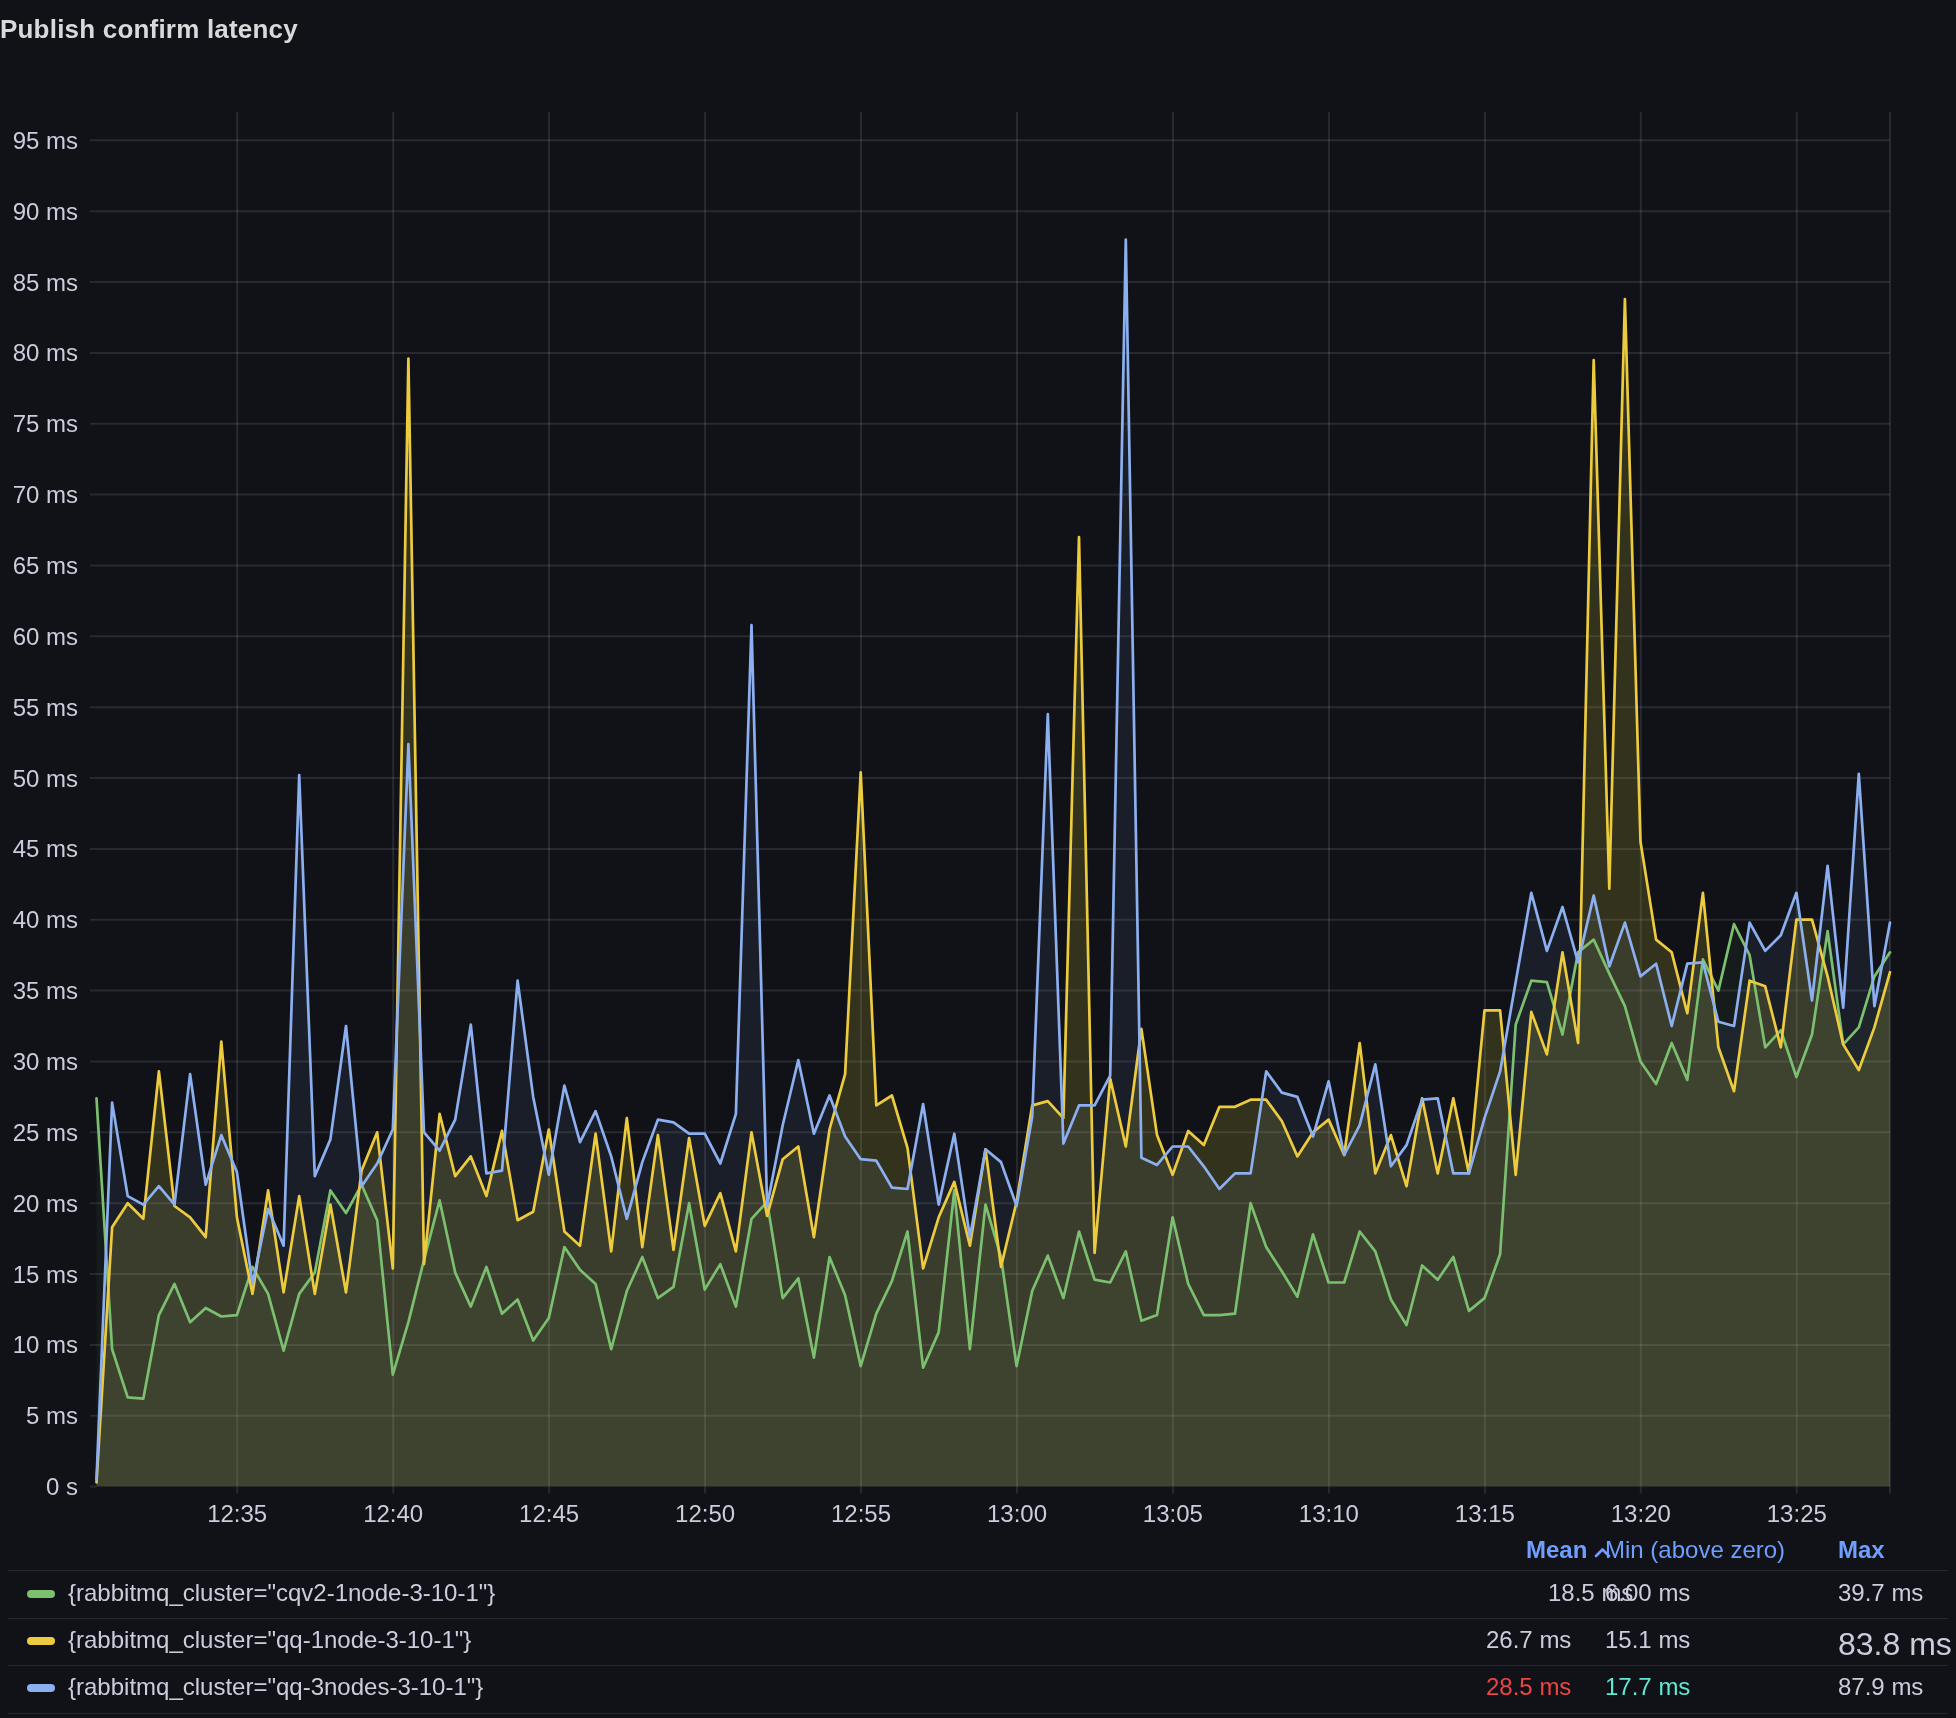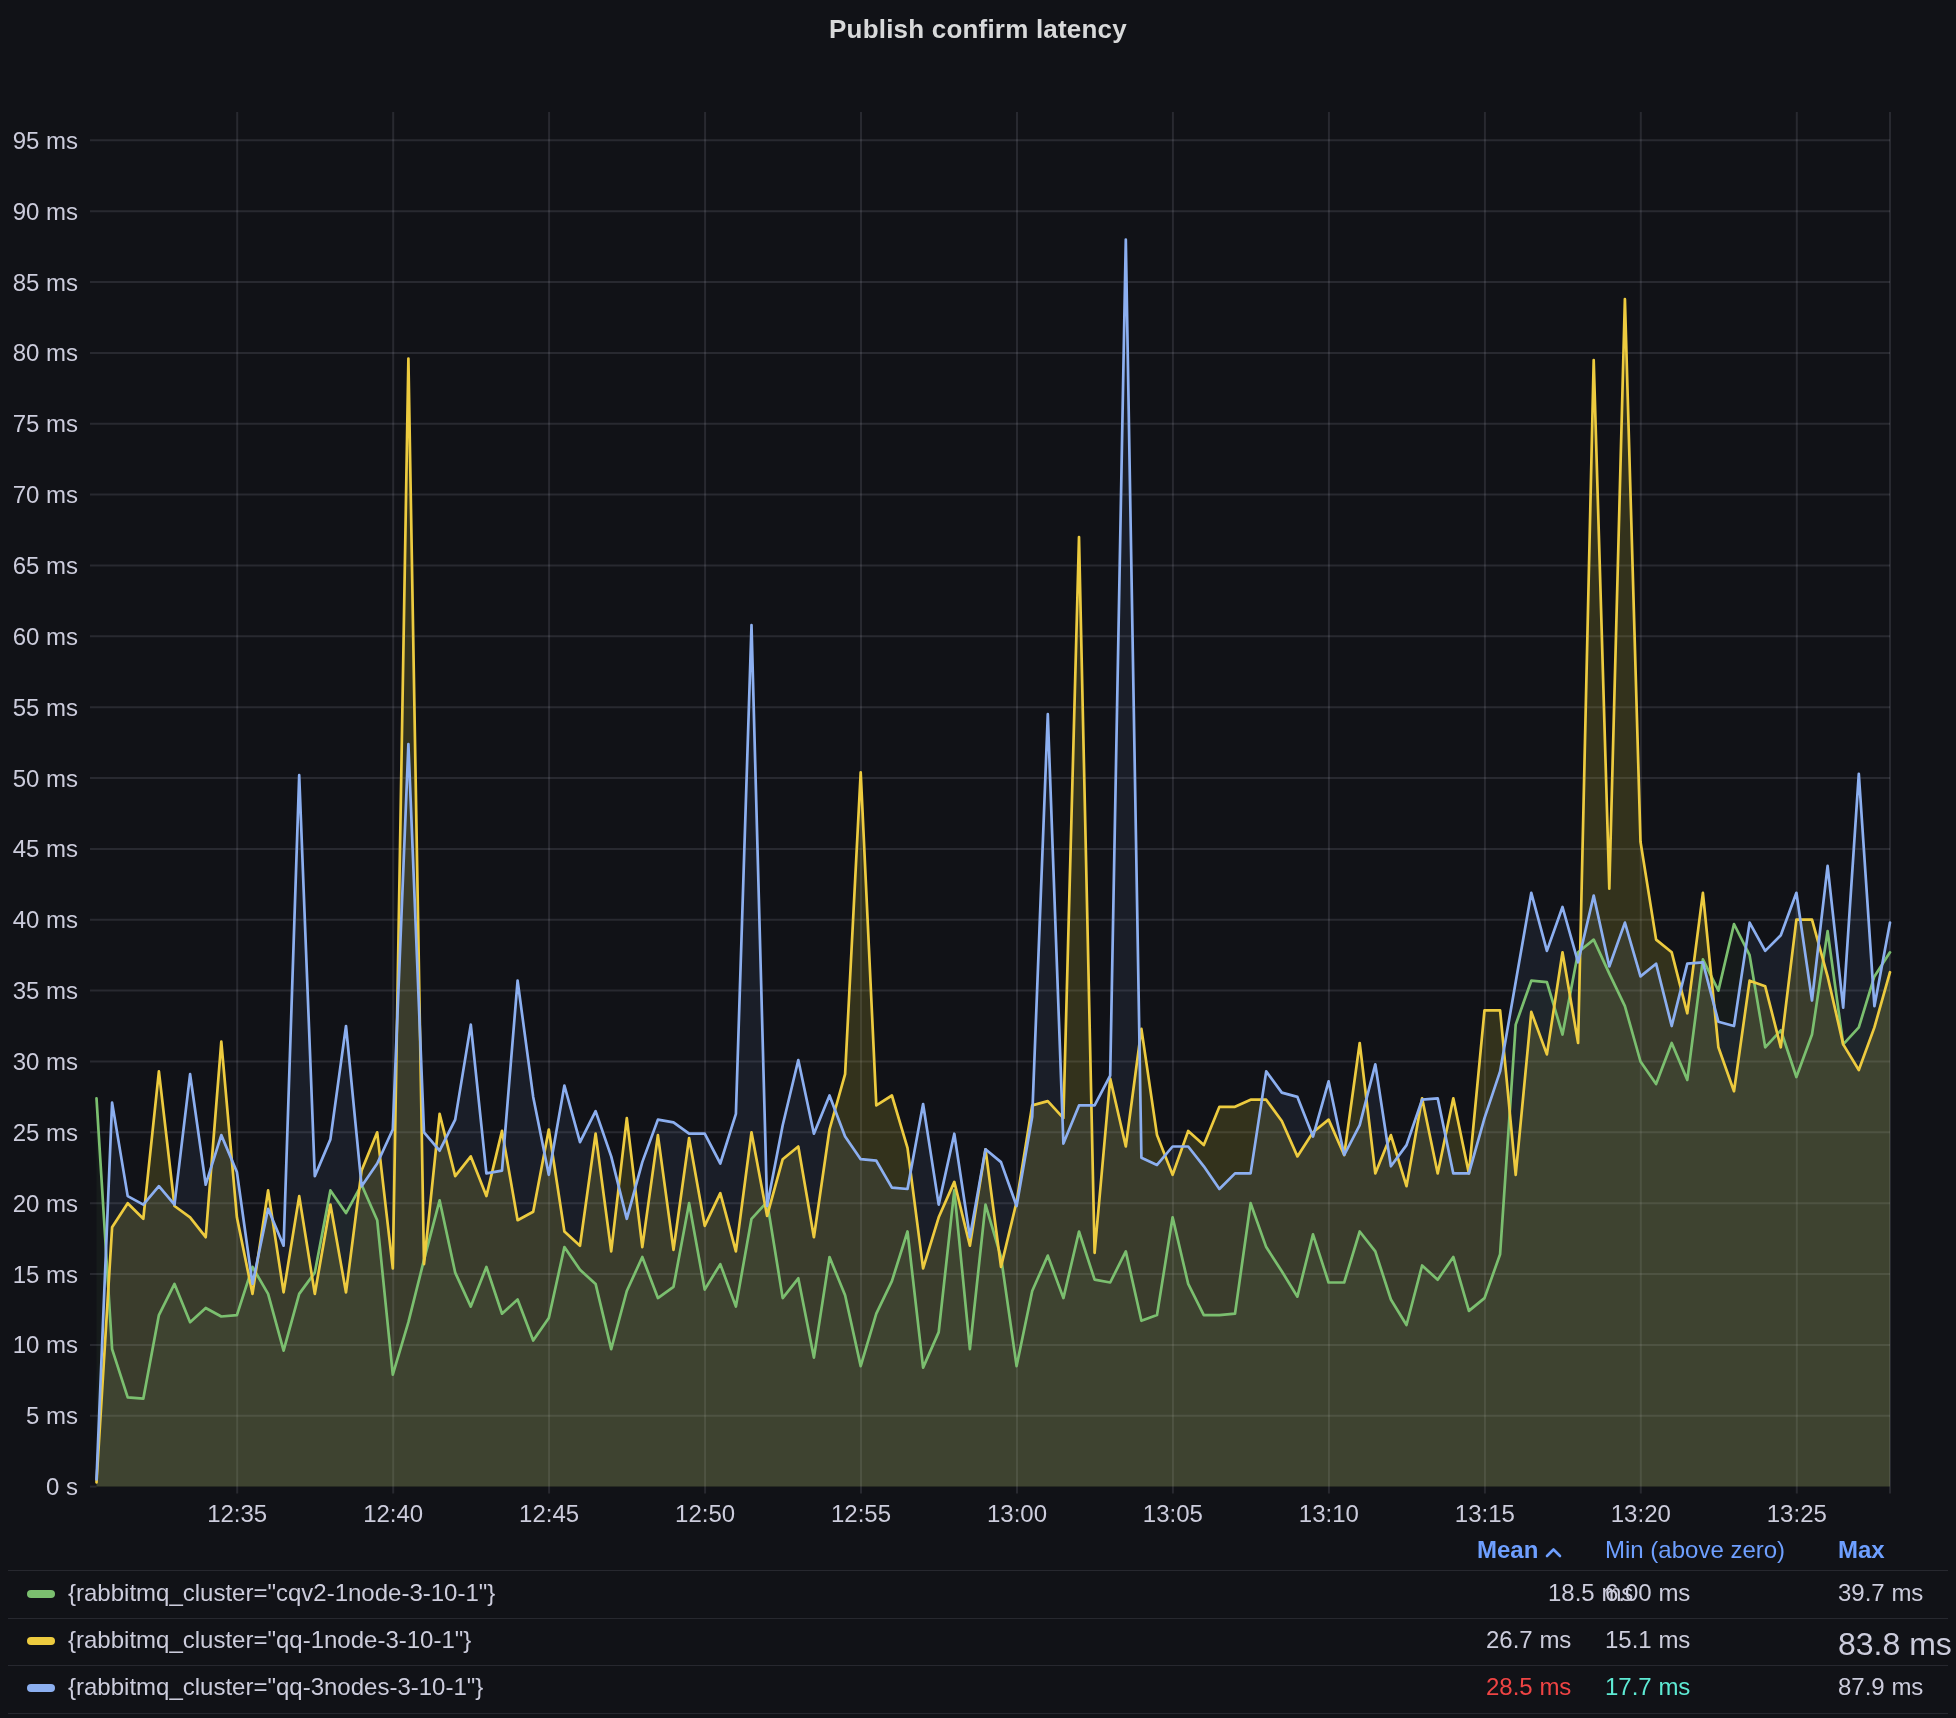--- a/index.html
+++ b/index.html
@@ -1,20 +1,20 @@
 <!DOCTYPE html>
 <html><head><meta charset="utf-8">
 <style>
 html,body{margin:0;padding:0;background:#111217;}
 body{font-family:"Liberation Sans",sans-serif;-webkit-font-smoothing:antialiased;}
 #panel{position:relative;width:1956px;height:1718px;background:#111217;overflow:hidden;}
 </style></head>
 <body>
 <div id="panel">
-<div style="position:absolute;top:14px;left:0;width:1956px;text-align:center;color:#D8D9DA;font-size:26px;font-weight:700;letter-spacing:0.2px">Publish confirm latency</div>
+<div style="position:absolute;top:14px;left:0;width:1956px;text-align:left;color:#D8D9DA;font-size:26px;font-weight:700;letter-spacing:0.2px">Publish confirm latency</div>
 <svg width="1956" height="1718" viewBox="0 0 1956 1718" style="position:absolute;top:0;left:0">
 <line x1="90" y1="1415.7" x2="1890.0" y2="1415.7" stroke="rgba(204,204,220,0.13)" stroke-width="2"></line>
 <line x1="90" y1="1344.9" x2="1890.0" y2="1344.9" stroke="rgba(204,204,220,0.13)" stroke-width="2"></line>
 <line x1="90" y1="1274.0" x2="1890.0" y2="1274.0" stroke="rgba(204,204,220,0.13)" stroke-width="2"></line>
 <line x1="90" y1="1203.2" x2="1890.0" y2="1203.2" stroke="rgba(204,204,220,0.13)" stroke-width="2"></line>
 <line x1="90" y1="1132.3" x2="1890.0" y2="1132.3" stroke="rgba(204,204,220,0.13)" stroke-width="2"></line>
 <line x1="90" y1="1061.5" x2="1890.0" y2="1061.5" stroke="rgba(204,204,220,0.13)" stroke-width="2"></line>
 <line x1="90" y1="990.6" x2="1890.0" y2="990.6" stroke="rgba(204,204,220,0.13)" stroke-width="2"></line>
 <line x1="90" y1="919.7" x2="1890.0" y2="919.7" stroke="rgba(204,204,220,0.13)" stroke-width="2"></line>
 <line x1="90" y1="848.9" x2="1890.0" y2="848.9" stroke="rgba(204,204,220,0.13)" stroke-width="2"></line>
@@ -72,21 +72,21 @@
 <text x="549.1" y="1513" text-anchor="middle" dominant-baseline="central" font-size="24" fill="#CCCCDC">12:45</text>
 <text x="705.1" y="1513" text-anchor="middle" dominant-baseline="central" font-size="24" fill="#CCCCDC">12:50</text>
 <text x="861.0" y="1513" text-anchor="middle" dominant-baseline="central" font-size="24" fill="#CCCCDC">12:55</text>
 <text x="1017.0" y="1513" text-anchor="middle" dominant-baseline="central" font-size="24" fill="#CCCCDC">13:00</text>
 <text x="1172.9" y="1513" text-anchor="middle" dominant-baseline="central" font-size="24" fill="#CCCCDC">13:05</text>
 <text x="1328.9" y="1513" text-anchor="middle" dominant-baseline="central" font-size="24" fill="#CCCCDC">13:10</text>
 <text x="1484.9" y="1513" text-anchor="middle" dominant-baseline="central" font-size="24" fill="#CCCCDC">13:15</text>
 <text x="1640.8" y="1513" text-anchor="middle" dominant-baseline="central" font-size="24" fill="#CCCCDC">13:20</text>
 <text x="1796.8" y="1513" text-anchor="middle" dominant-baseline="central" font-size="24" fill="#CCCCDC">13:25</text>
 </svg>
-<div style="position:absolute;left:1477px;top:1536px;color:#6E9FFF;font-size:24px;font-weight:700">Mean<svg width="17" height="11" viewBox="0 0 17 11" style="margin-left:7px">
+<div style="position:absolute;left:1526px;top:1536px;color:#6E9FFF;font-size:24px;font-weight:700">Mean<svg width="17" height="11" viewBox="0 0 17 11" style="margin-left:7px">
         <polyline points="2,9 8.5,2.5 15,9" fill="none" stroke="#6E9FFF" stroke-width="2.6" stroke-linecap="round" stroke-linejoin="round"></polyline>
       </svg></div>
 <div style="position:absolute;left:1605px;top:1536px;color:#6E9FFF;font-size:24px;font-weight:400">Min (above zero)</div>
 <div style="position:absolute;left:1838px;top:1536px;color:#6E9FFF;font-size:24px;font-weight:700">Max</div>
 <div style="position:absolute;left:8px;top:1570px;width:1940px;height:1px;background:rgba(204,204,220,0.12)"></div>
 <div style="position:absolute;left:8px;top:1618px;width:1940px;height:1px;background:rgba(204,204,220,0.12)"></div>
 <div style="position:absolute;left:8px;top:1665px;width:1940px;height:1px;background:rgba(204,204,220,0.12)"></div>
 <div style="position:absolute;left:8px;top:1713px;width:1940px;height:1px;background:rgba(204,204,220,0.12)"></div>
 <div style="position:absolute;left:27px;top:1590px;width:28px;height:8px;border-radius:4px;background:#7BBF6F"></div>
 <div style="position:absolute;left:68px;top:1579px;color:#CCCCDC;font-size:24px;white-space:pre">{rabbitmq_cluster="cqv2-1node-3-10-1"}</div>

